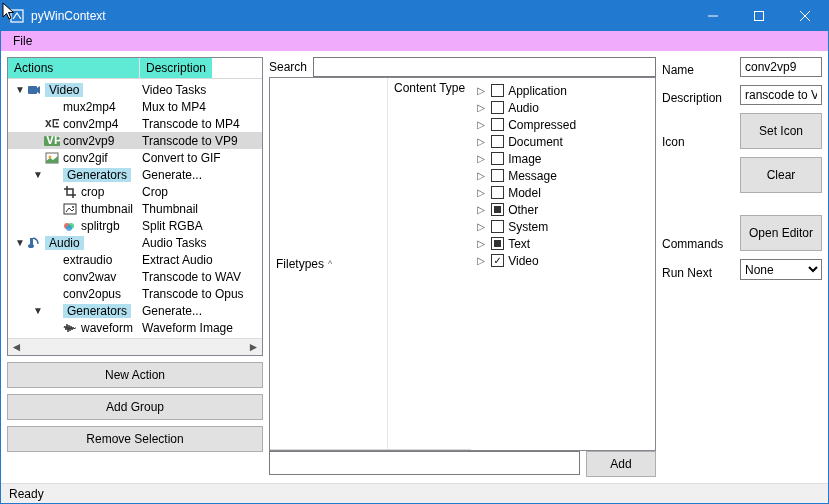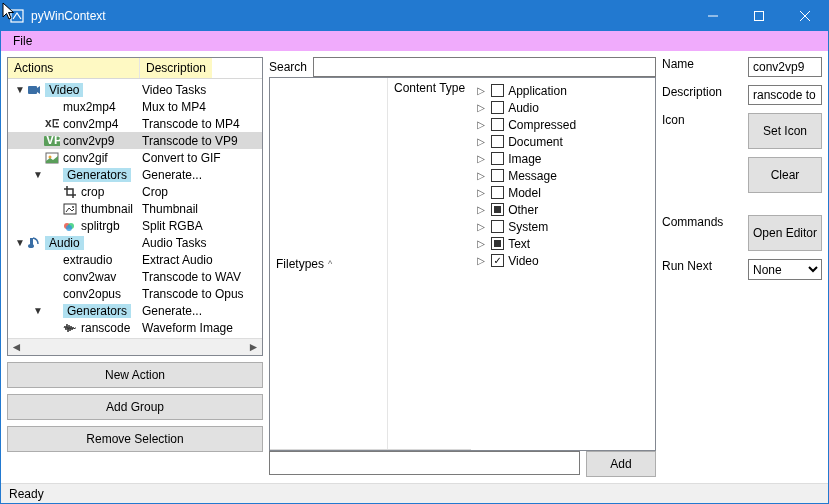--- a/index.html
+++ b/index.html
@@ -9,21 +9,21 @@
 .titlebar .title { flex: 1; font-size: 12px; }
 .titlebar .winbtn { width: 46px; height: 30px; display: flex; align-items: center; justify-content: center; color: #fff; }
 .menubar { height: 20px; display: flex; align-items: center; padding-left: 6px; background: #f0abfc; }
 .menubar .menuitem { padding: 2px 6px; }
 .content { display: flex; padding: 6px; gap: 6px; height: calc(504px - 30px - 20px - 20px - 2px); }
 .statusbar { height: 20px; padding-left: 8px; display: flex; align-items: center; background: #f0f0f0; border-top: 1px solid #ddd; }
 
 .leftpanel { width: 256px; display: flex; flex-direction: column; gap: 6px; }
 .tree-wrap { border: 1px solid #828790; height: 299px; display: flex; flex-direction: column; }
 .tree-head { display: flex; border-bottom: 1px solid #d8d8d8; }
-.tree-head .col { padding: 3px 6px; background: #fef9c3; }
+.tree-head .col { padding: 3px 6px; background: #5eead4; }
 .tree-head .col.ac { width: 132px; border-right: 1px solid #e5e5e5; }
 .tree-body { flex: 1; overflow: hidden; padding-top: 2px; }
 .tree-row { display: flex; align-items: center; height: 17px; white-space: nowrap; }
 .tree-row .actcol { width: 132px; display: flex; align-items: center; overflow: hidden; }
 .tree-row .desccol { flex: 1; padding-left: 2px; overflow: hidden; text-overflow: ellipsis; }
 .tree-row.selected { background: #d9d9d9; }
 .expander { width: 12px; text-align: center; color: #333; font-size: 10px; }
 .ticon { width: 16px; height: 16px; margin-right: 3px; display: inline-flex; align-items: center; justify-content: center; }
 .group-label { background: #b0e0f0; padding: 0 4px; }
 .tree-scroll { height: 17px; background: #f0f0f0; display: flex; align-items: center; justify-content: space-between; border-top: 1px solid #ddd; }
@@ -44,21 +44,21 @@
 .ft-exp { width: 10px; font-size: 10px; color: #555; }
 .chk { width: 13px; height: 13px; border: 1px solid #333; display: inline-flex; align-items: center; justify-content: center; font-size: 10px; line-height: 1; }
 .chk.mixed::after { content: ""; width: 7px; height: 7px; background: #333; }
 .chk.checked::after { content: "✓"; }
 
 .addrow { display: flex; gap: 6px; }
 .addrow input { flex: 1; height: 24px; border: 1px solid #7a7a7a; padding: 0 4px; }
 .addrow .btn { width: 70px; }
 
 .rightpanel { width: 160px; display: flex; flex-direction: column; gap: 8px; }
-.field { display: flex; align-items: flex-start; gap: 20px; }
+.field { display: flex; align-items: flex-end; gap: 12px; }
 .field label { width: 66px; }
 .field input[type=text] { flex: 1; height: 20px; border: 1px solid #7a7a7a; padding: 0 4px; width: 0; }
 .field .btn { flex: 1; height: 36px; }
 .field select { flex: 1; height: 21px; border: 1px solid #7a7a7a; background: #fff; }
 .cursor { position: absolute; top: 2px; left: 2px; pointer-events: none; }
 </style>
 </head>
 <body>
 
 <div class="titlebar">
@@ -254,21 +254,21 @@
             <div class="desccol">Generate...</div>
           </div>
           <div class="tree-row">
             <div class="actcol" style="padding-left: 42px;">
               <span class="expander"></span>
               <span class="ticon">
                 <svg width="14" height="12">
                   <path d="M1 6 L2 4 L3 8 L4 2 L5 10 L6 3 L7 9 L8 4 L9 8 L10 5 L11 7 L12 6 L13 6" fill="none" stroke="#333" stroke-width="1"></path>
                 </svg>
               </span>
-              <span>ranscode</span>
+              <span>waveform</span>
             </div>
             <div class="desccol">Waveform Image</div>
           </div>
         </div>
       <div class="tree-scroll">
         <span class="arr">◄</span>
         <span class="arr">►</span>
       </div>
     </div>
     <div class="btn">New Action</div>

